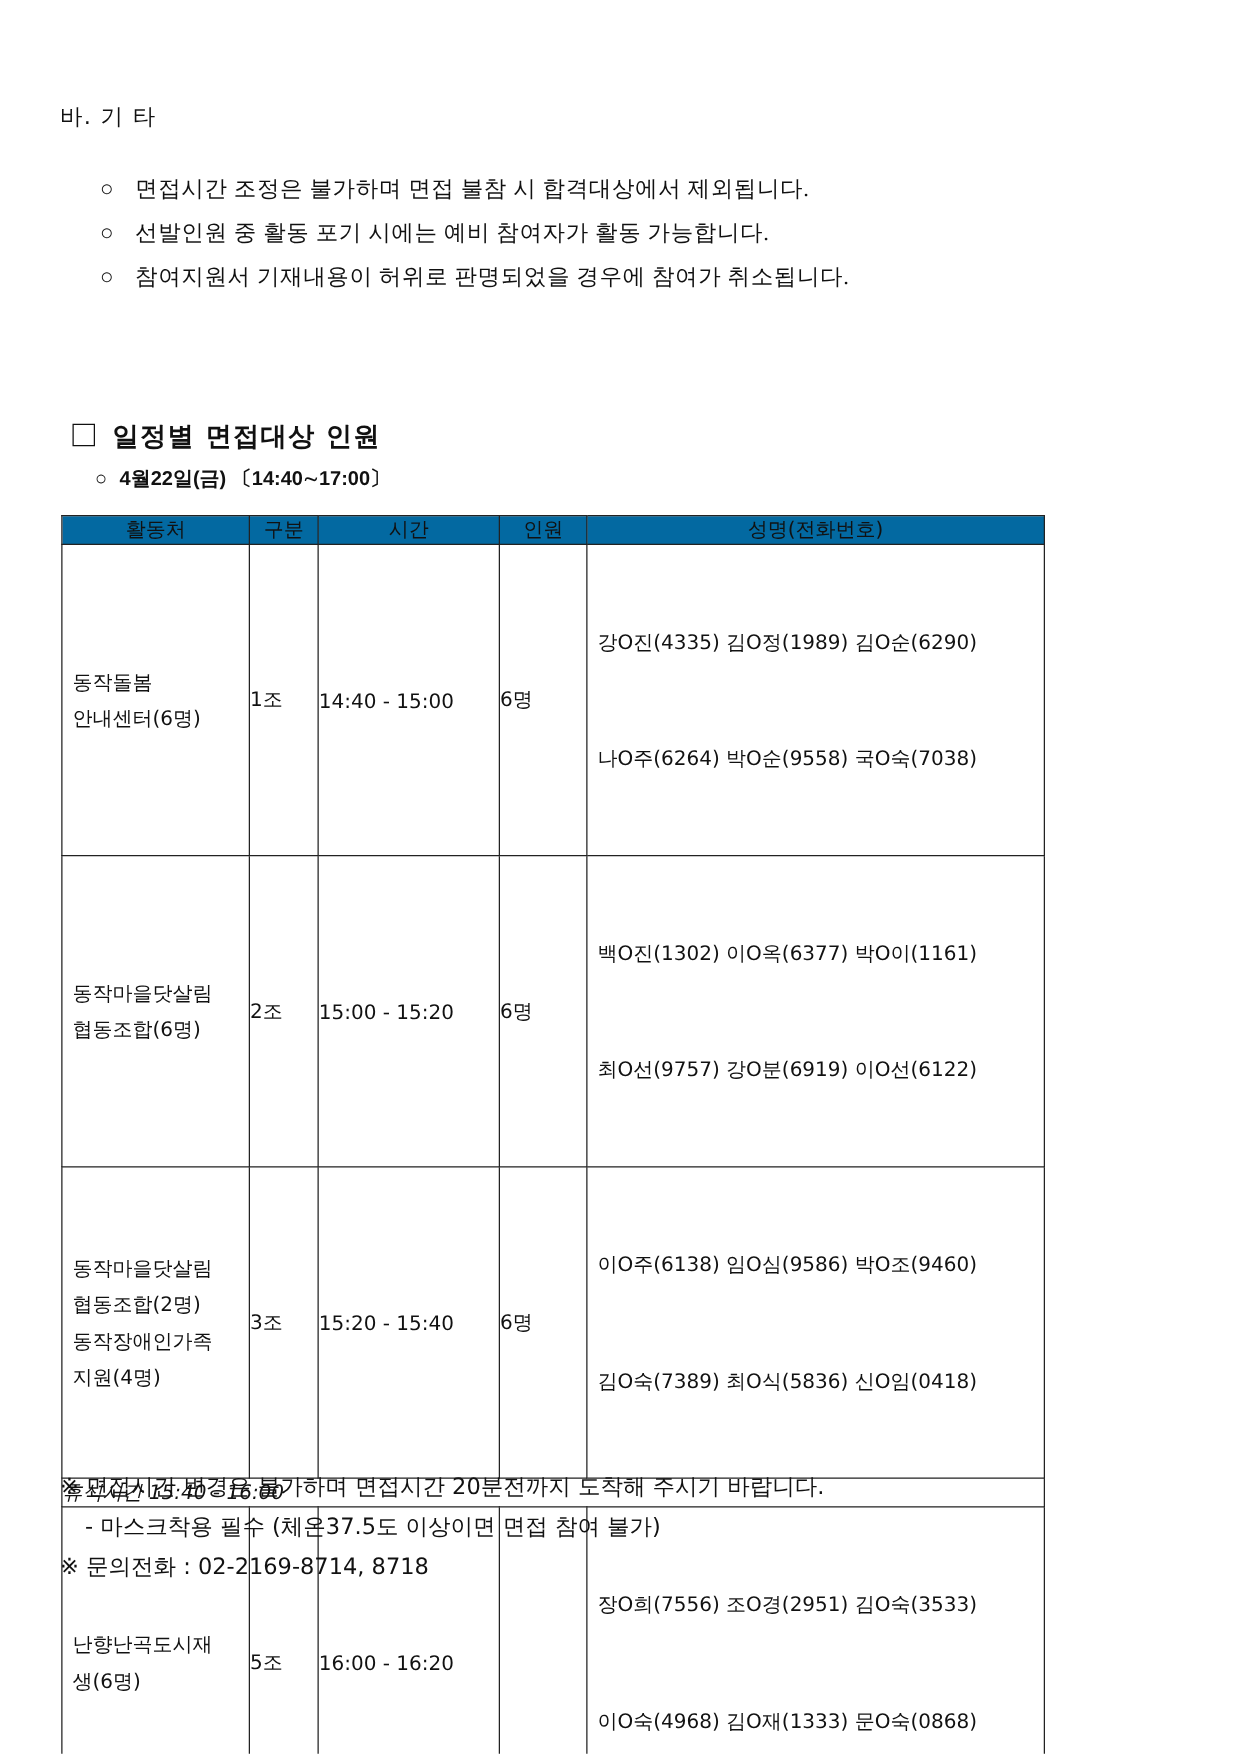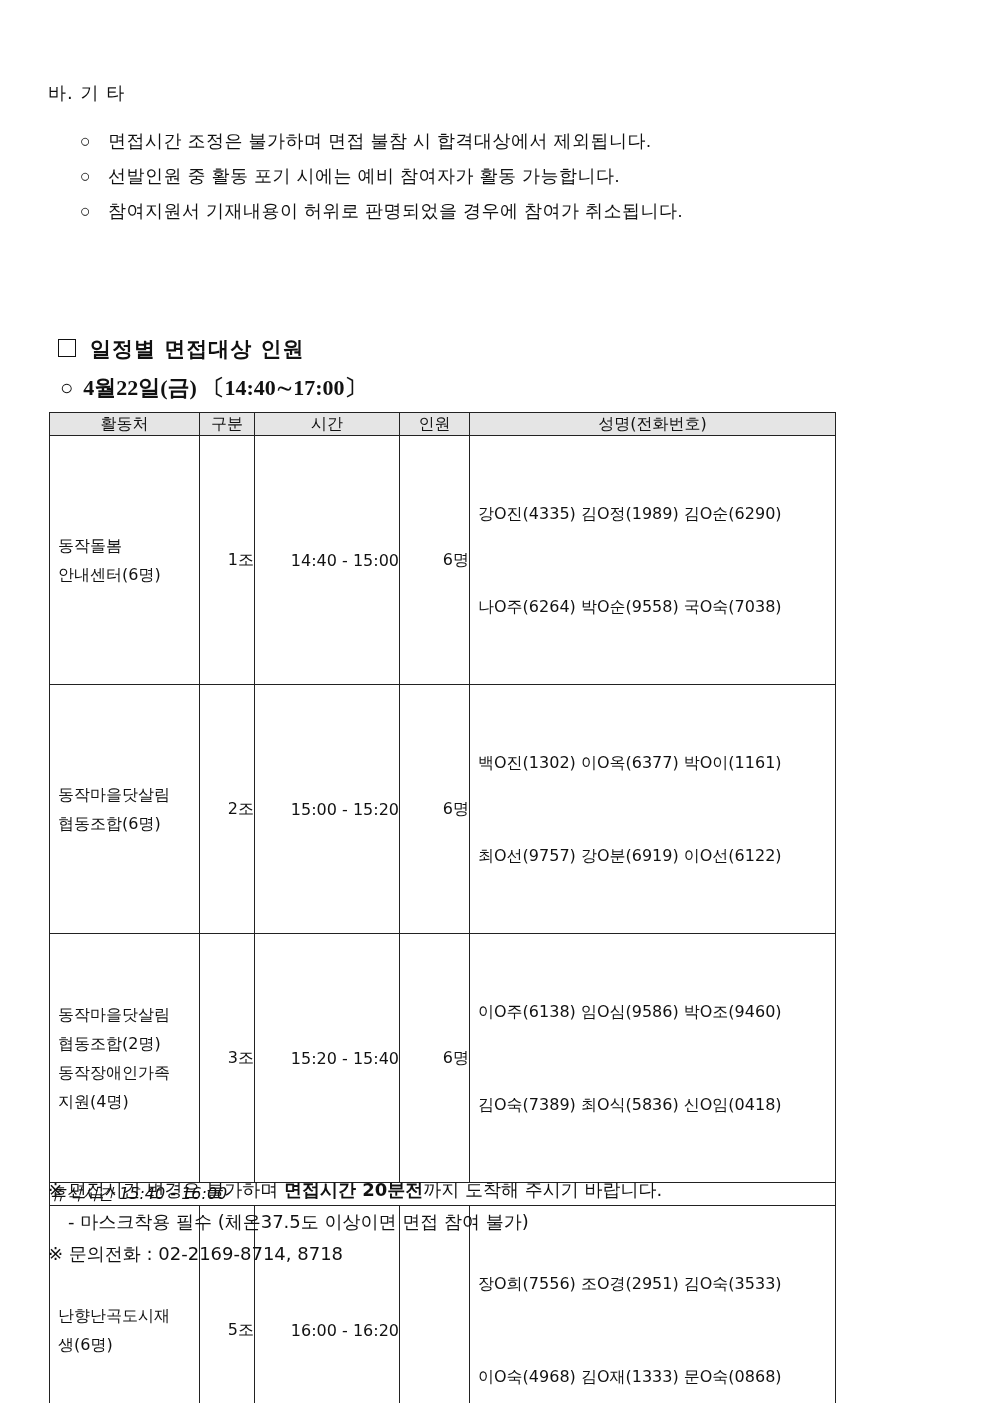--- a/index.html
+++ b/index.html
@@ -3,45 +3,45 @@
 <meta charset="utf-8">
 <style>
   html, body { margin: 0; padding: 0; background: #ffffff; }
   body {
     width: 992px; height: 1403px; position: relative; overflow: hidden;
     font-family: "DejaVu Serif", "Liberation Serif", serif;
     color: #111;
   }
   .abs { position: absolute; }
   .section-label { left: 48px; top: 81px; font-size: 18px; font-family: "DejaVu Sans", "Liberation Sans", sans-serif; letter-spacing: 1px; }
-  .bullets { left: 80px; top: 126px; font-family: Liberation Sans, sans-serif; font-size: 18px; }
+  .bullets { left: 80px; top: 136px; font-family: Liberation Serif, serif; font-size: 18px; }
   .bullets .b { height: 35px; line-height: 30px; white-space: nowrap; letter-spacing: 0.5px; }
   .bullets .b .mk { display: inline-block; width: 28px; }
   .heading { left: 58px; top: 309px; font-size: 21px; font-weight: bold; font-family: "DejaVu Sans", "Liberation Sans", sans-serif; letter-spacing: 1px; margin-top: 26px; }
   .heading .box { display: inline-block; width: 16px; height: 16px; border: 1.5px solid #111; vertical-align: -1px; margin-right: 14px; }
-  .subhead { left: 60px; top: 373px; font-size: 22px; font-weight: bold; font-family: Liberation Serif, serif; }
+  .subhead { left: 76px; top: 373px; font-size: 16px; font-weight: bold; font-family: Liberation Sans, sans-serif; }
   .subhead .mk { font-weight: normal; margin-right: 10px; }
 
   table.sched {
     position: absolute; left: 49px; top: 412px; width: 787px;
     border-collapse: collapse; font-size: 16px;
     font-family: "DejaVu Sans", "Liberation Sans", sans-serif;
   }
   table.sched td, table.sched th { border: 1px solid #222; padding: 0; vertical-align: middle; }
-  table.sched th { background: #e5e5e5; font-weight: normal; height: 22px; font-size: 16px; }
+  table.sched th { background: #0369a1; font-weight: normal; height: 22px; font-size: 16px; }
   table.sched td.place { text-align: left; padding-left: 8px; line-height: 29px; }
-  table.sched td.center { text-align: right; }
+  table.sched td.center { text-align: left; }
   table.sched td.names { text-align: left; padding-left: 8px; line-height: 31px; white-space: pre; }
   table.sched td.break { height: 22px; line-height: 22px; font-style: italic; }
   .col1 { width: 150px; } .col2 { width: 55px; } .col3 { width: 145px; } .col4 { width: 70px; }
 
   .notes { left: 48px; top: 1176px; font-size: 18px; font-family: "DejaVu Sans", "Liberation Sans", sans-serif; }
   .notes .n { height: 32px; line-height: 28px; white-space: nowrap; }
   .notes .n.sub { padding-left: 20px; }
-  .notes b { font-weight: bold; }
+  .notes b { font-weight: normal; }
 </style>
 </head>
 <body>
 
 <div class="abs section-label">바. 기 타</div>
 
 <div class="abs bullets">
   <div class="b"><span class="mk">○</span><span>면접시간 조정은 불가하며 면접 불참 시 합격대상에서 제외됩니다.</span></div>
   <div class="b"><span class="mk">○</span><span>선발인원 중 활동 포기 시에는 예비 참여자가 활동 가능합니다.</span></div>
   <div class="b"><span class="mk">○</span><span>참여지원서 기재내용이 허위로 판명되었을 경우에 참여가 취소됩니다.</span></div>

